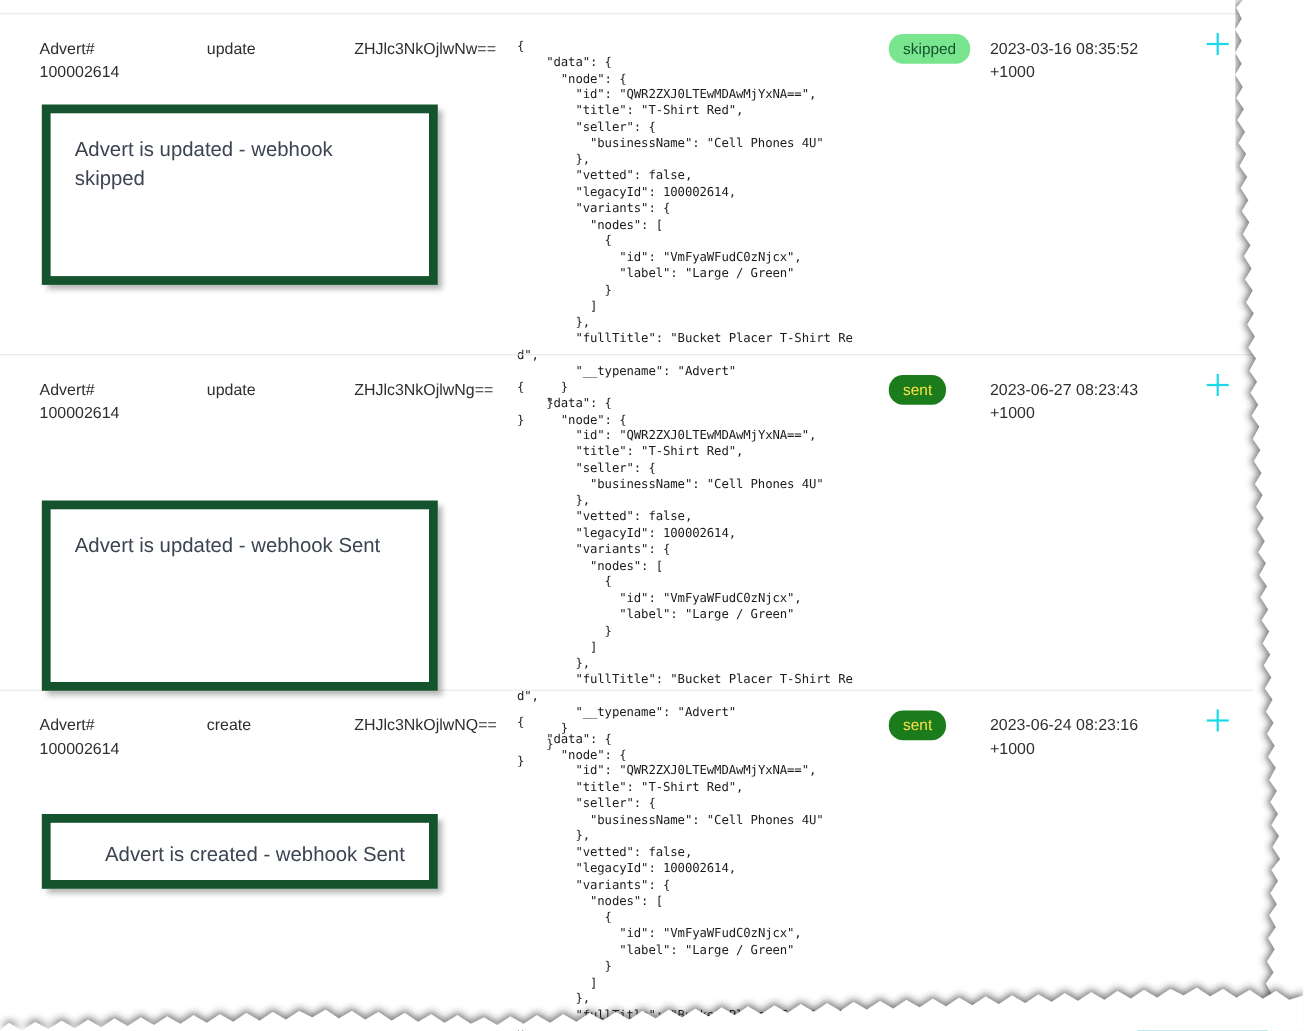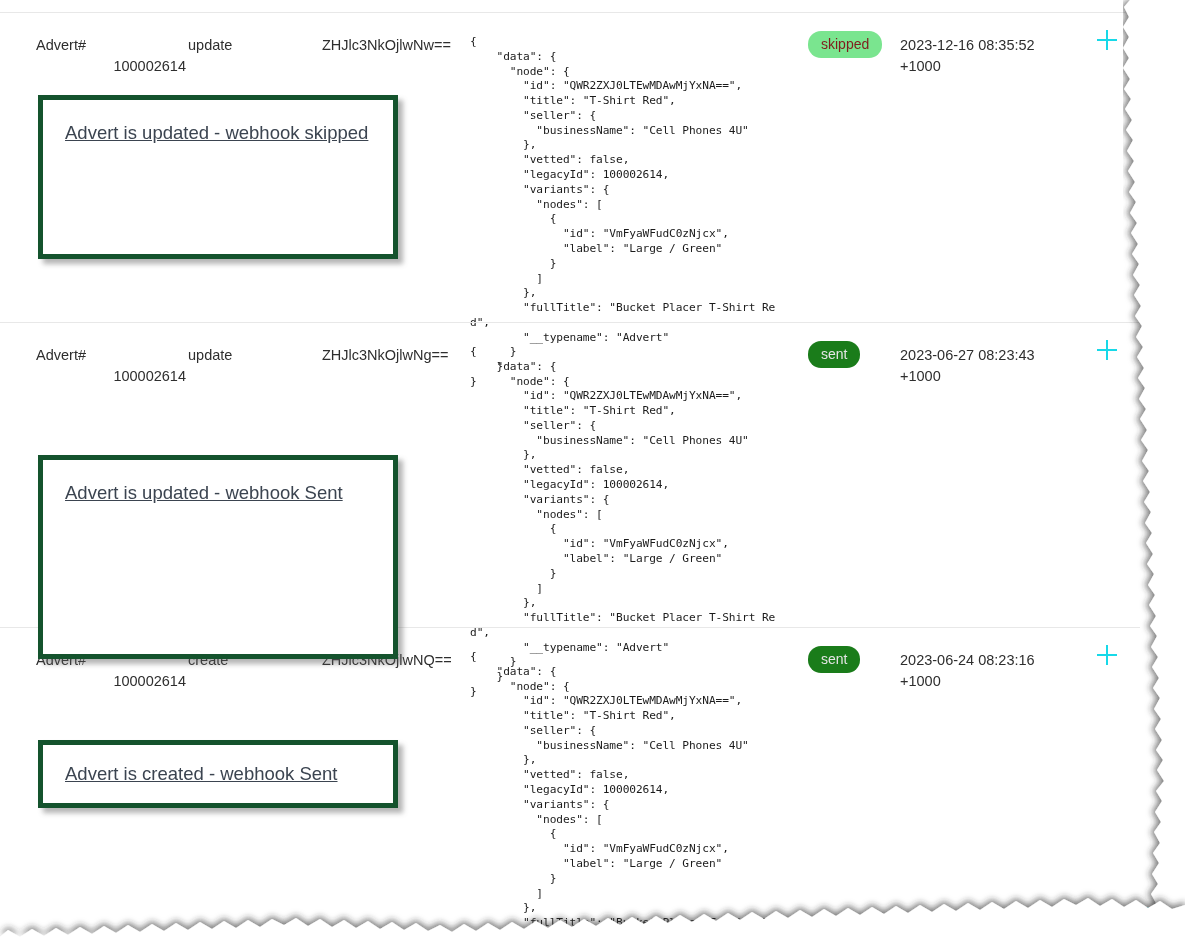--- a/index.html
+++ b/index.html
@@ -57,32 +57,32 @@
     line-height: 1.45;
   }
   .c-entity { left: 36px;  width: 150px; }
   .c-action { left: 188px; width: 130px; }
   .c-key    { left: 322px; width: 150px; }
   .c-status { left: 808px; width: 90px; top: 18px; }
   .c-time   { left: 900px; width: 190px; }
   .c-plus   { left: 1096px; top: 16px; width: 30px; }
 
   .entity-name { display: block; }
-  .entity-id   { display: block; text-align: right; }
+  .entity-id   { display: block; }
 
   .badge {
     display: inline-block;
     padding: 4px 13px 5px 13px;
     border-radius: 13px;
     font-size: 14px;
     line-height: 1.3;
     font-family: "Liberation Sans", sans-serif;
   }
-  .badge.skipped { background: #7ae58f; color: #7f1d1d; }
-  .badge.sent    { background: #1a7c1a; color: #e5e5e5; }
+  .badge.skipped { background: #7ae58f; color: #14532d; }
+  .badge.sent    { background: #1a7c1a; color: #fde047; }
 
   .plus-icon {
     display: block;
     width: 22px; height: 22px;
     position: relative;
     cursor: pointer;
   }
   .plus-icon::before, .plus-icon::after {
     content: "";
     position: absolute;
@@ -105,37 +105,36 @@
     white-space: pre-wrap;
     word-break: break-all;
     margin: 0;
     letter-spacing: -0.1px;
   }
 
   
   .callout {
     position: absolute;
     background: #ffffff;
-    border: 5px solid #14532d;
+    border: 8px solid #14532d;
     box-shadow: 5px 5px 5px rgba(90,90,90,0.45);
     z-index: 20;
     padding: 20px 22px;
     color: #3b4450;
     font-size: 18.5px;
     line-height: 1.42;
     font-family: "Liberation Sans", sans-serif;
-    text-decoration: underline;
   }
   .callout p { margin: 0; }
   .callout p + p { margin-top: 23px; }
 
   #callout-1 { left: 38px; top: 95px;  width: 360px; height: 164px; }
-  #callout-2 { left: 38px; top: 455px; width: 360px; height: 204px; }
+  #callout-2 { left: 38px; top: 455px; width: 360px; height: 173px; }
   #callout-3 { left: 38px; top: 740px; width: 360px; height: 68px;
-               padding-top: 16px; }
+               padding-top: 16px; text-align: right; }
 
   
   #cyan-button {
     position: absolute;
     right: 33px;
     bottom: 0px;
     width: 118px;
     height: 30px;
     background: #22c4d3;
     border-radius: 6px 6px 0 0;
@@ -179,21 +178,21 @@
         "fullTitle": "Bucket Placer T-Shirt Red",
         "__typename": "Advert"
       }
     }
 }</pre>
         </div>
         <div class="cell c-status">
           <span class="badge skipped">skipped</span>
         </div>
         <div class="cell c-time">
-          <span>2023-12-16 08:35:52</span><br>
+          <span>2023-03-16 08:35:52</span><br>
           <span>+1000</span>
         </div>
         <div class="cell c-plus">
           <span class="plus-icon"></span>
         </div>
       </div>
     </div>
 
     <div class="row" style="height:305px">
       <div class="row-inner">

